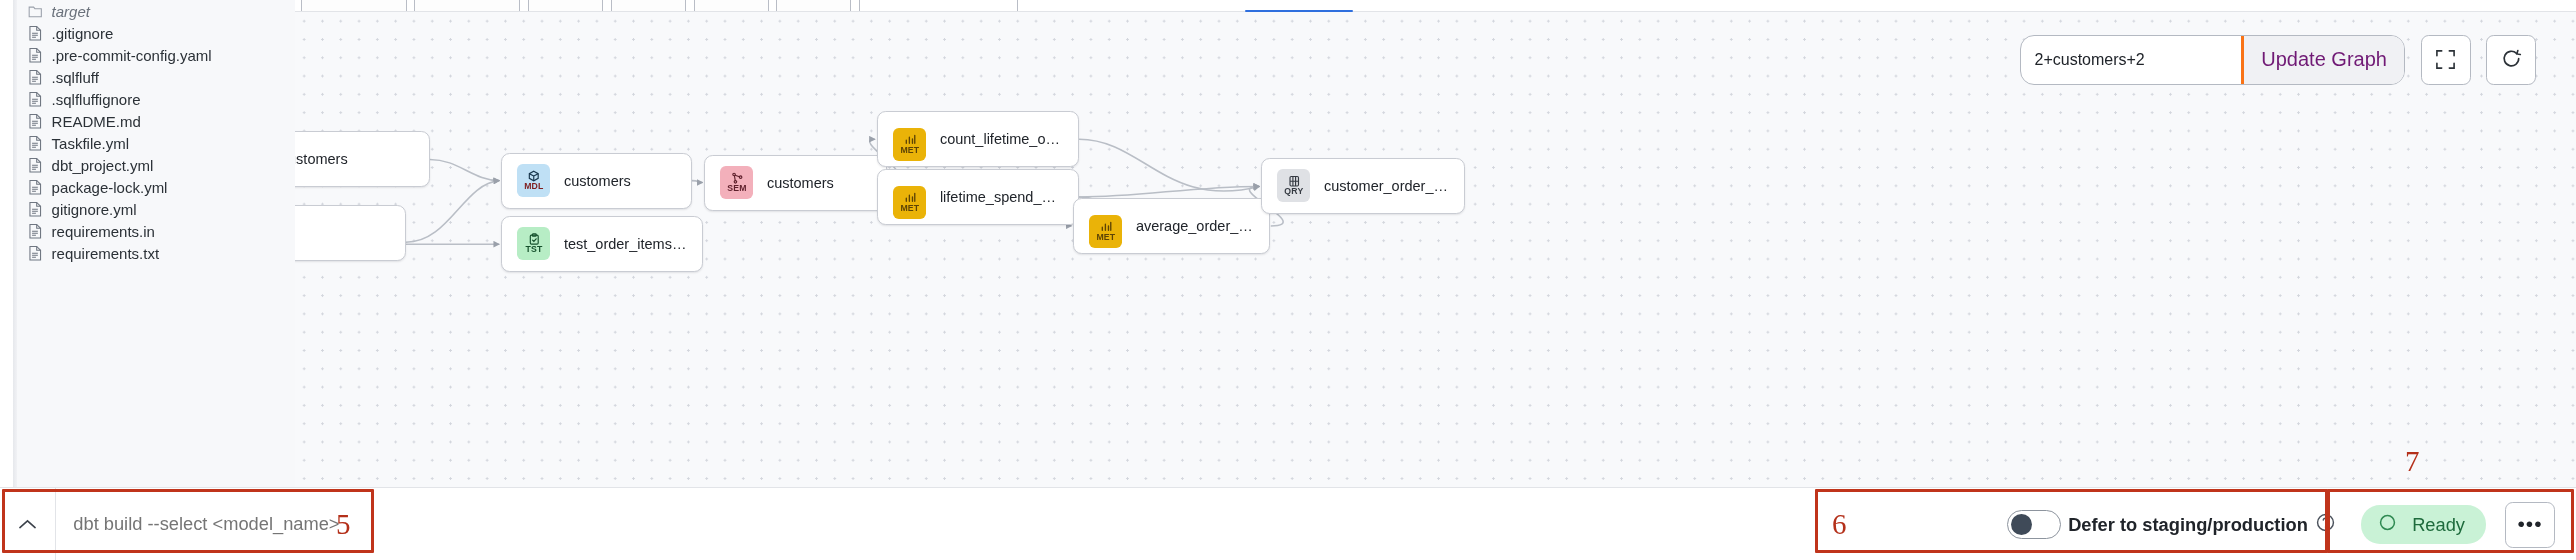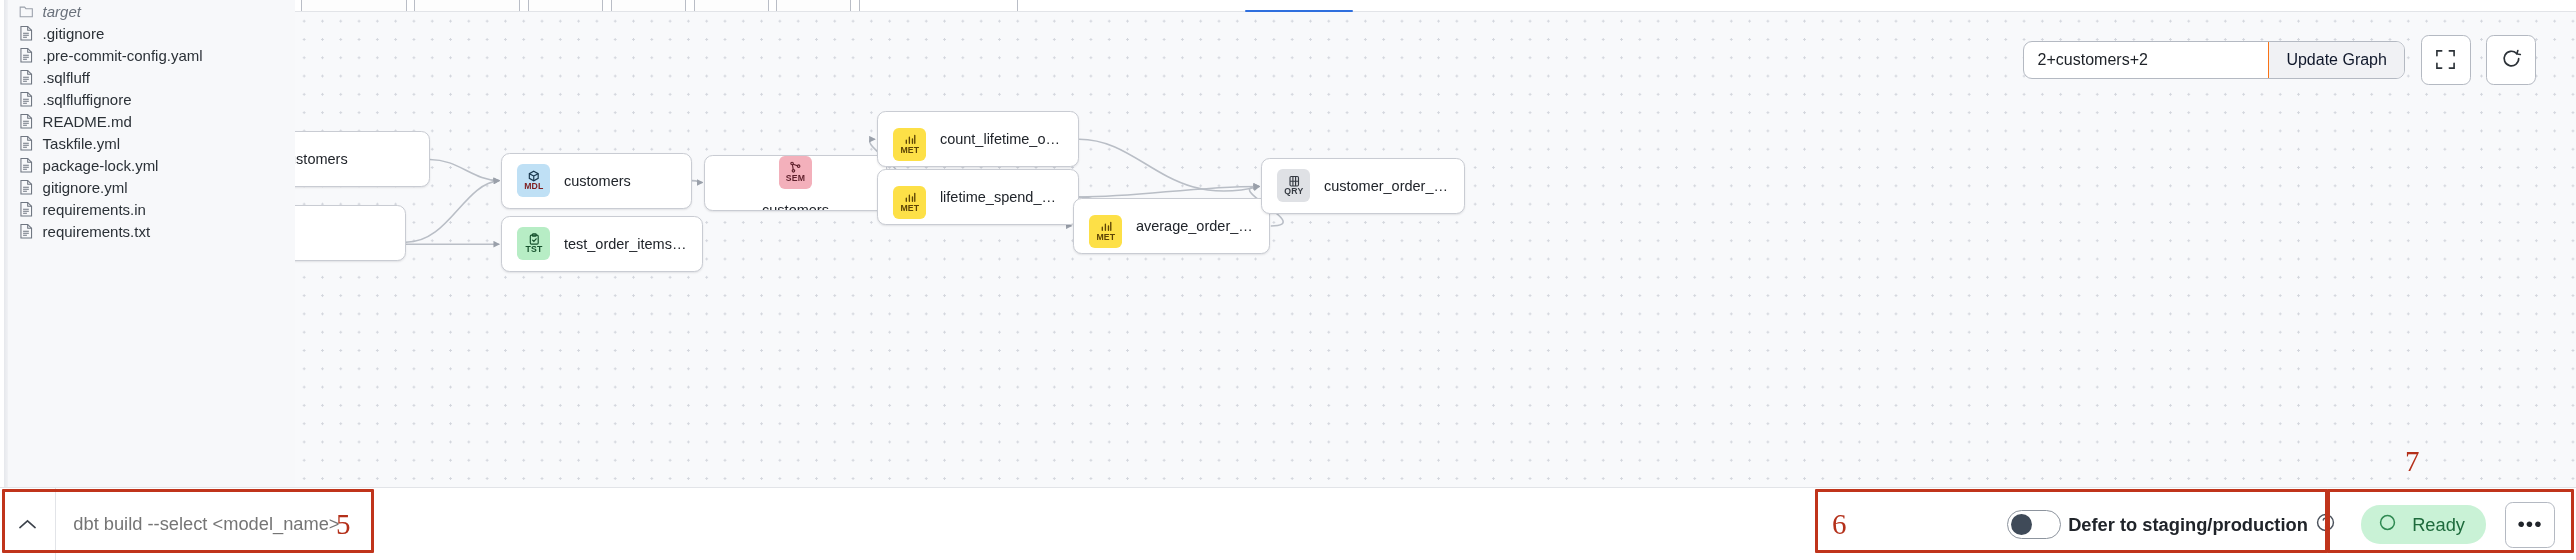--- a/index.html
+++ b/index.html
@@ -5,21 +5,21 @@
   * { box-sizing: border-box; margin: 0; padding: 0; }
   html, body {
     width: 2576px; height: 561px;
     font-family: "Liberation Sans", sans-serif;
     background: #ffffff; overflow: hidden;
   }
   .app { position: relative; width: 2576px; height: 561px; display: flex; }
 
   
   .explorer {
-    position: absolute; left: 4px; top: 0;
+    position: absolute; left: 13px; top: 0;
     width: 295px; height: 487px;
     background: #f7f8fa;
     border-right: 1px solid #e2e4e8;
     padding-top: 0px;
     overflow: hidden;
   }
   .explorer-scrollbar {
     position: absolute; left: 0; top: 0; width: 3.9px; height: 487px;
     background: linear-gradient(to right,#e6e8ec,#f1f2f5);
   }
@@ -65,33 +65,33 @@
     overflow: hidden;
   }
 
   
   .graph-toolbar {
     position: absolute; right: 40px; top: 23px;
     display: flex; align-items: center; gap: 15.4px;
   }
   .lineage-group {
     display: flex; align-items: stretch;
-    height: 38px; border: 1px solid #b4b9c2; border-radius: 9px;
-    background: #ffffff; overflow: hidden; gap: 24px;
+    height: 50px; border: 1px solid #b4b9c2; border-radius: 14px;
+    background: #ffffff; overflow: hidden;
   }
   .lineage-input {
     width: 220px; border: none; outline: none; background: transparent;
     font-family: "Liberation Sans", sans-serif;
     font-size: 16px; color: #20242a; padding: 0 13.5px;
   }
   .update-graph-btn {
-    border: none; border-left: 1px solid #f97316;
+    border: none; border-left: 3px solid #f97316;
     background: #f0f1f4; cursor: pointer;
     font-family: "Liberation Sans", sans-serif;
-    font-size: 16px; color: #0f172a; padding: 0 17.3px;
+    font-size: 20px; color: #701a75; padding: 0 17.3px;
   }
   .icon-btn {
     width: 50px; height: 50px; border: 1px solid #b4b9c2; border-radius: 7.7px;
     background: #ffffff; cursor: pointer;
     display: flex; align-items: center; justify-content: center;
   }
 
   
   .node {
     position: absolute;
@@ -110,21 +110,21 @@
     gap: 0px; line-height: 1;
   }
   .node-badge .bsvg { display:block; }
   .node-badge .btxt {
     font-size: 8.7px; font-weight: 700; letter-spacing: 0.2px;
     font-family: "Liberation Sans", sans-serif;
   }
   .badge-mdl { background: #bfe0f5; color: #7f1d1d; }
   .badge-tst { background: #b7edc5; color: #15502c; }
   .badge-sem { background: #f3b0bb; color: #5e1f2b; }
-  .badge-met { background: #fde047; color: #5d4406; margin-top: 12px; }
+  .badge-met { background: #eab308; color: #5d4406; margin-top: 12px; }
   .badge-qry { background: #dfe1e5; color: #353a42; text-align: center; }
   .node-label {
     font-size: 14.5px; color: #20242a; white-space: nowrap;
     overflow: hidden; text-overflow: ellipsis;
   }
   .node.clipped { border-radius: 0 8.7px 8.7px 0; padding-left: 0; }
 
   .edges { position: absolute; left: 0; top: 0; width: 2281px; height: 476px; pointer-events: none; }
 
   
@@ -256,20 +256,30 @@
         </div>
         <div class="file-row">
           <span>
             <svg class="ficon" viewBox="0 0 15 17" fill="none" stroke="#6f7681" stroke-width="1.1">
               <path d="M2 1.5h7l4 4v10h-11z"></path>
               <path d="M9 1.5v4h4"></path>
               <path d="M4.2 8.5h6M4.2 10.6h6M4.2 12.7h4"></path>
             </svg>
           </span>
           <span class="fname">Taskfile.yml</span>
+        </div>
+        <div class="file-row">
+          <span>
+            <svg class="ficon" viewBox="0 0 15 17" fill="none" stroke="#6f7681" stroke-width="1.1">
+              <path d="M2 1.5h7l4 4v10h-11z"></path>
+              <path d="M9 1.5v4h4"></path>
+              <path d="M4.2 8.5h6M4.2 10.6h6M4.2 12.7h4"></path>
+            </svg>
+          </span>
+          <span class="fname">dbt_project.yml</span>
         </div>
         <div class="file-row">
           <span>
             <svg class="ficon" viewBox="0 0 15 17" fill="none" stroke="#6f7681" stroke-width="1.1">
               <path d="M2 1.5h7l4 4v10h-11z"></path>
               <path d="M9 1.5v4h4"></path>
               <path d="M4.2 8.5h6M4.2 10.6h6M4.2 12.7h4"></path>
             </svg>
           </span>
           <span class="fname">package-lock.yml</span>
@@ -361,21 +371,21 @@
             <div class="node-badge badge-tst">
               <svg class="bsvg" width="12.5" height="12.5" viewBox="0 0 13 13" fill="none" stroke="#15502c" stroke-width="1.2">
                 <rect x="2.4" y="2.2" width="8.2" height="9.4" rx="1.2"></rect>
                 <rect x="4.5" y="0.9" width="4" height="2.4" rx="0.7"></rect>
                 <path d="M4.7 7.4l1.4 1.4 2.4-2.8" stroke-linecap="round"></path>
               </svg>
               <span class="btxt">TST</span>
             </div>
             <span class="node-label">test_order_items_compute_to_bools…</span>
           </div>
-          <div class="node" style="left: 409px; top: 143px; width: 183px; flex-direction: column;">
+          <div class="node" style="left: 409px; top: 143px; width: 183px;">
             <div class="node-badge badge-sem">
               <svg class="bsvg" width="12.5" height="12.5" viewBox="0 0 13 13" fill="none" stroke="#5e1f2b" stroke-width="1.2">
                 <circle cx="3.2" cy="2.6" r="1.3"></circle>
                 <circle cx="10" cy="5.4" r="1.3"></circle>
                 <circle cx="4.6" cy="10.2" r="1.3"></circle>
                 <path d="M4.3 3.3l4.5 1.6M3.6 3.9l.8 5"></path>
               </svg>
               <span class="btxt">SEM</span>
             </div>
             <span class="node-label">customers</span>

